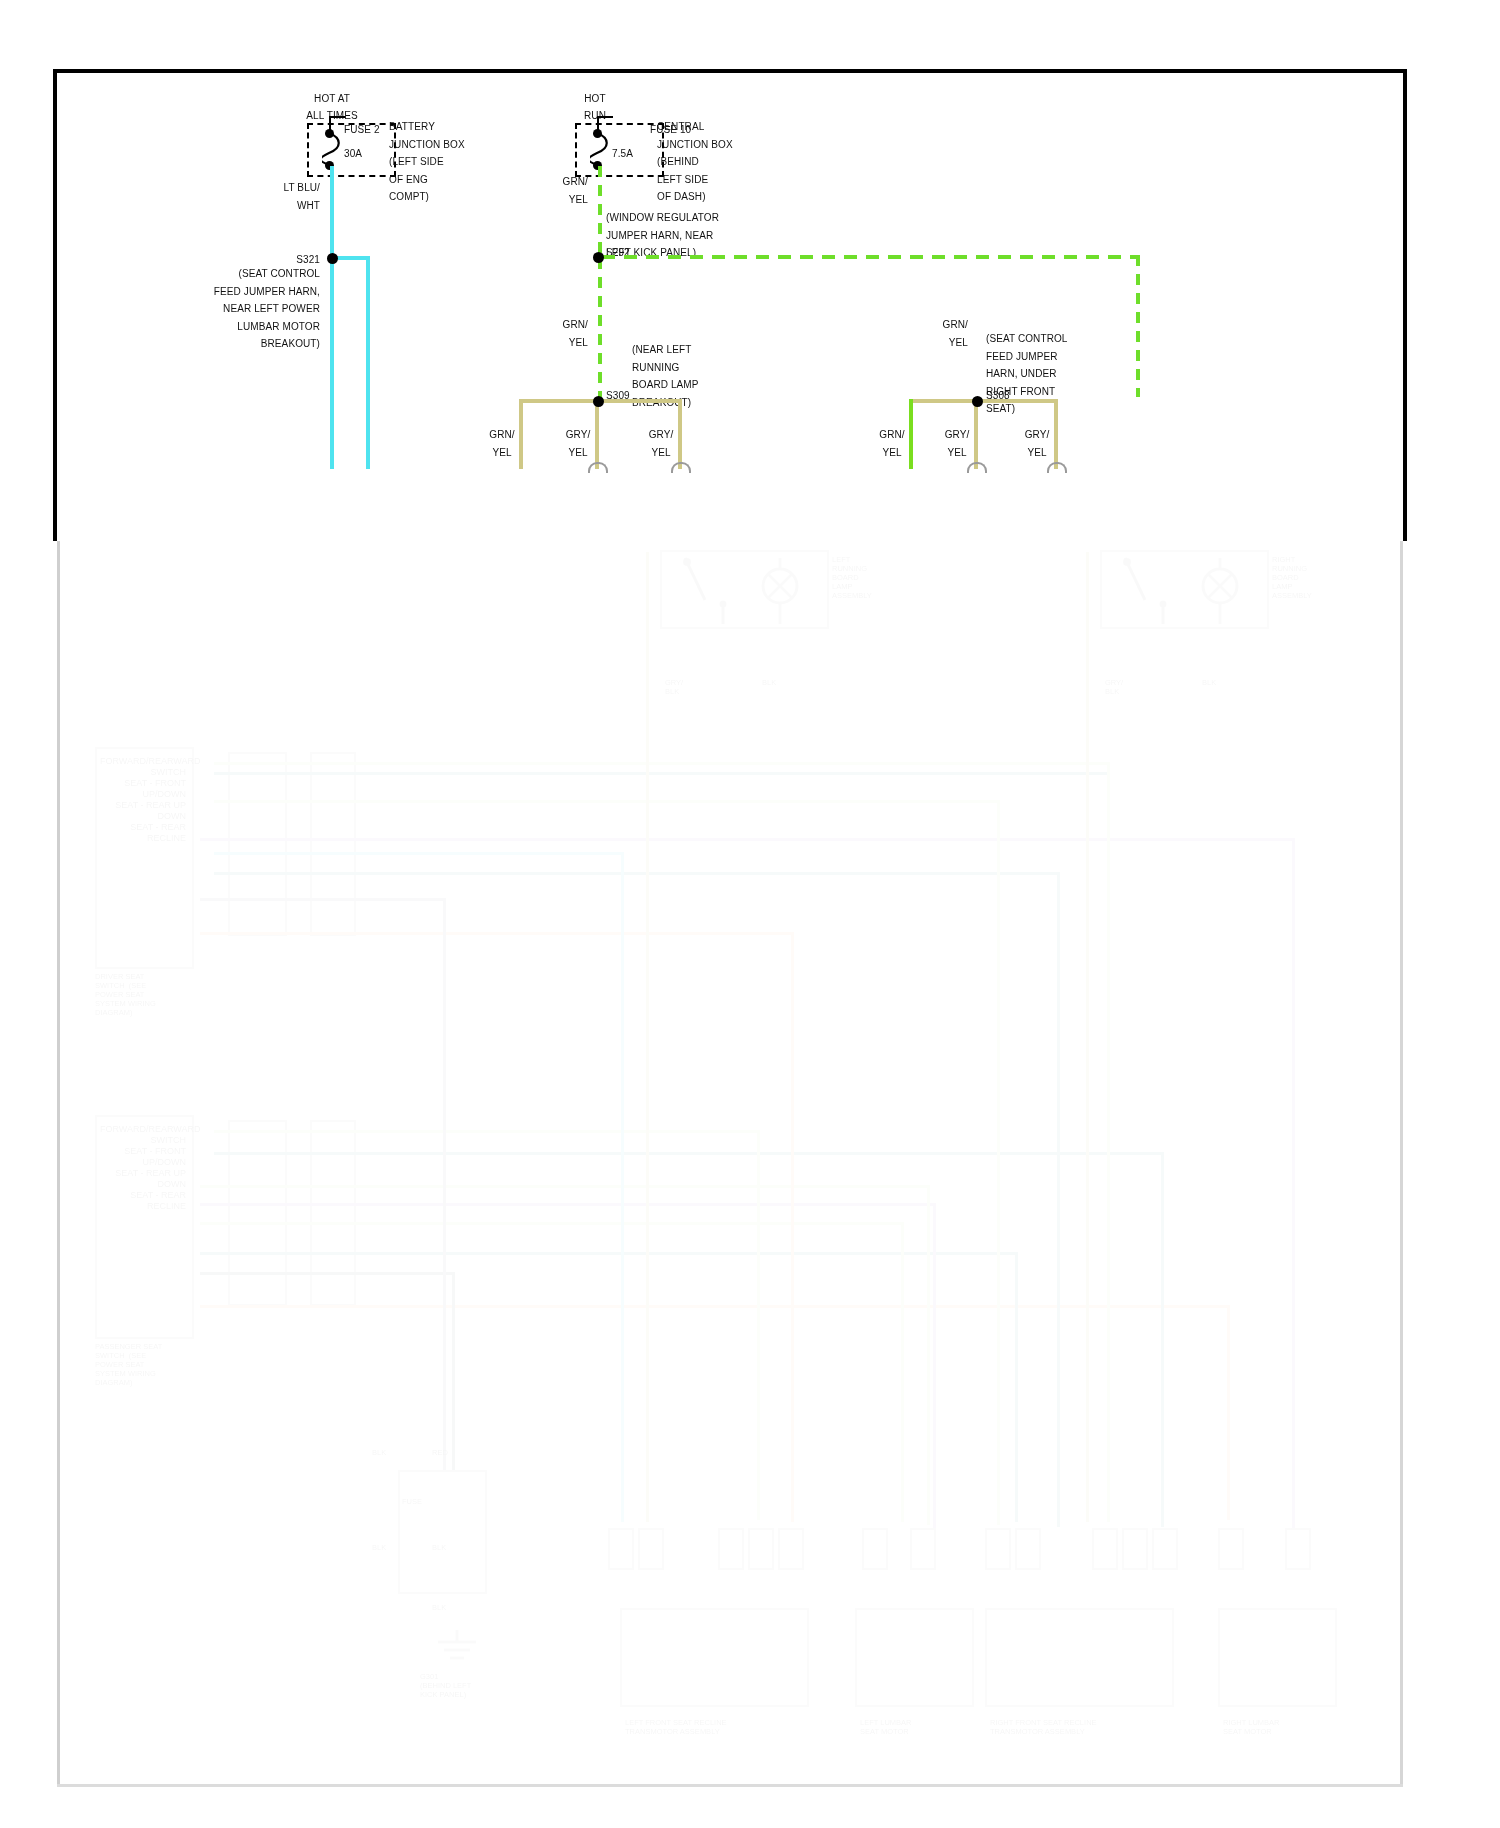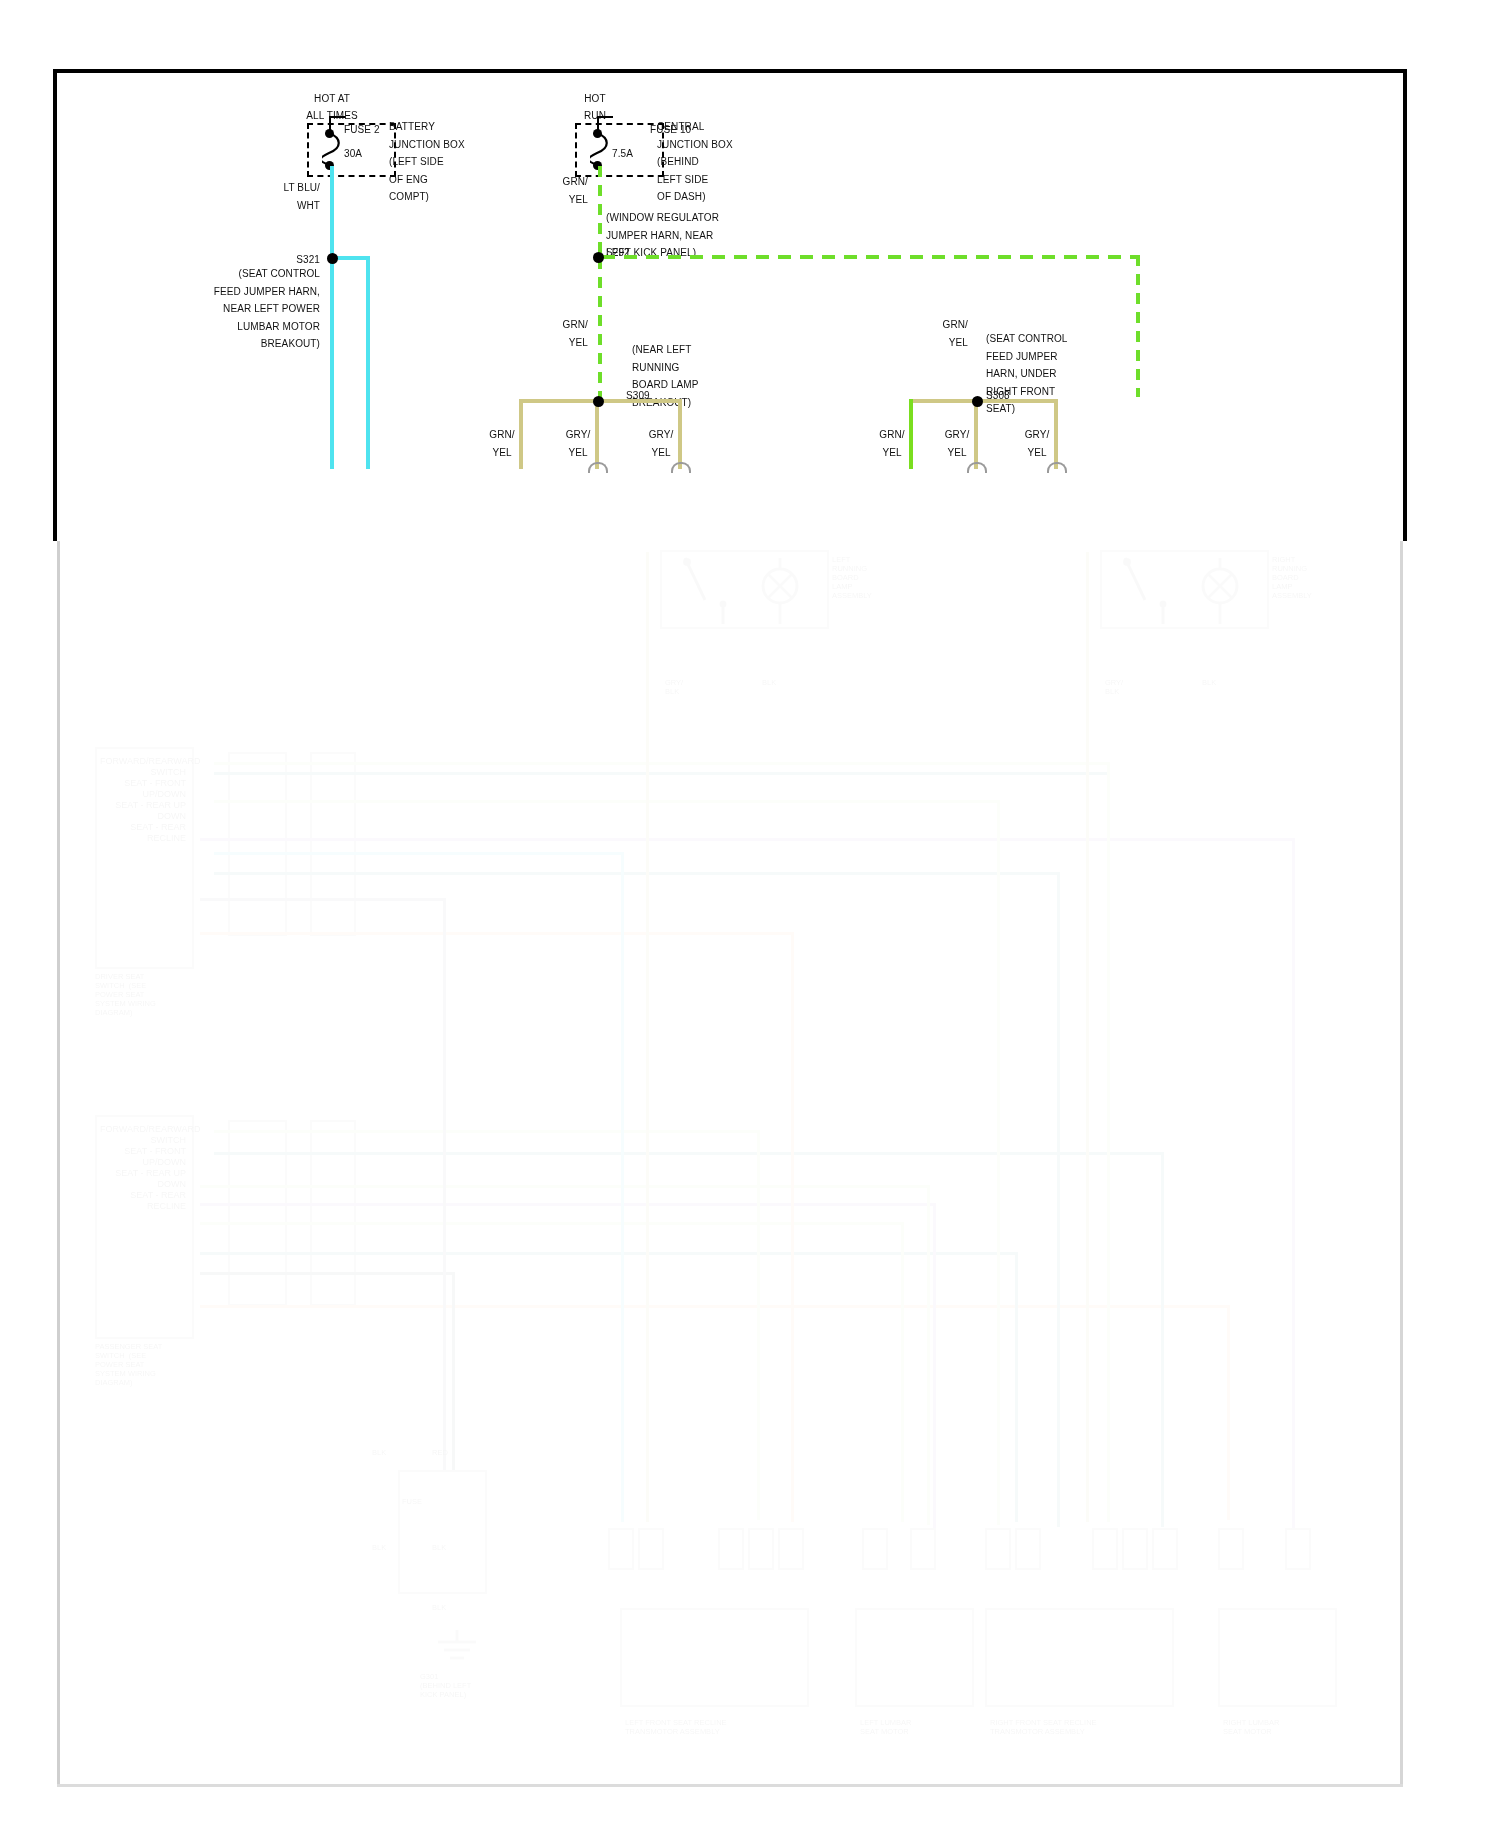--- a/index.html
+++ b/index.html
@@ -167,21 +167,21 @@
 
   <div class="abs grn-dash-v" style="left:598px;top:258px;height:140px;z-index:5;"></div>
 
   <div class="abs t r" style="left:500px;top:316px;width:88px;">GRN/
 YEL</div>
 
   <div class="abs t" style="left:632px;top:341px;">(NEAR LEFT
 RUNNING
 BOARD LAMP
 BREAKOUT)</div>
-  <div class="abs t" style="left:606px;top:387px;margin-left:20px;">S309</div>
+  <div class="abs t" style="left:606px;top:387px;">S309</div>
 
   <div class="abs splice" style="left:593px;top:396px;"></div>
 
   <div class="abs wire-h olive" style="left:519px;top:399px;width:80px;z-index:4;"></div>
   <div class="abs wire-h olive" style="left:599px;top:399px;width:83px;z-index:4;"></div>
 
   <div class="abs wire-v olive" style="left:519px;top:399px;height:70px;z-index:4;"></div>
 
   <div class="abs wire-v olive" style="left:595px;top:399px;height:70px;z-index:4;"></div>
 

